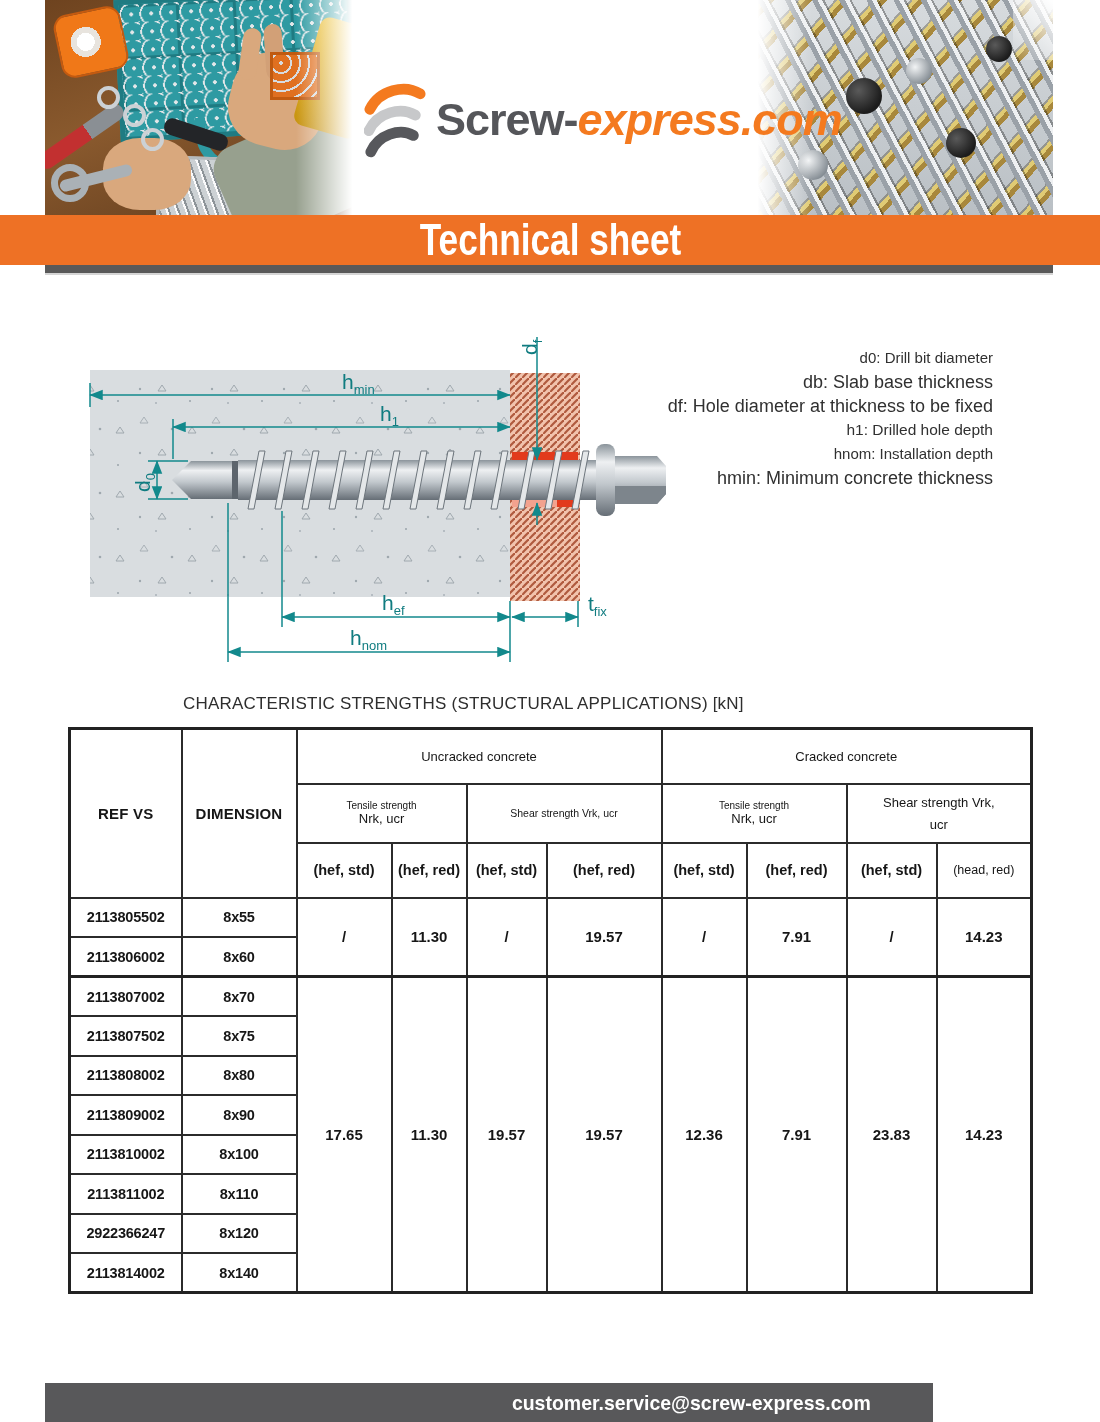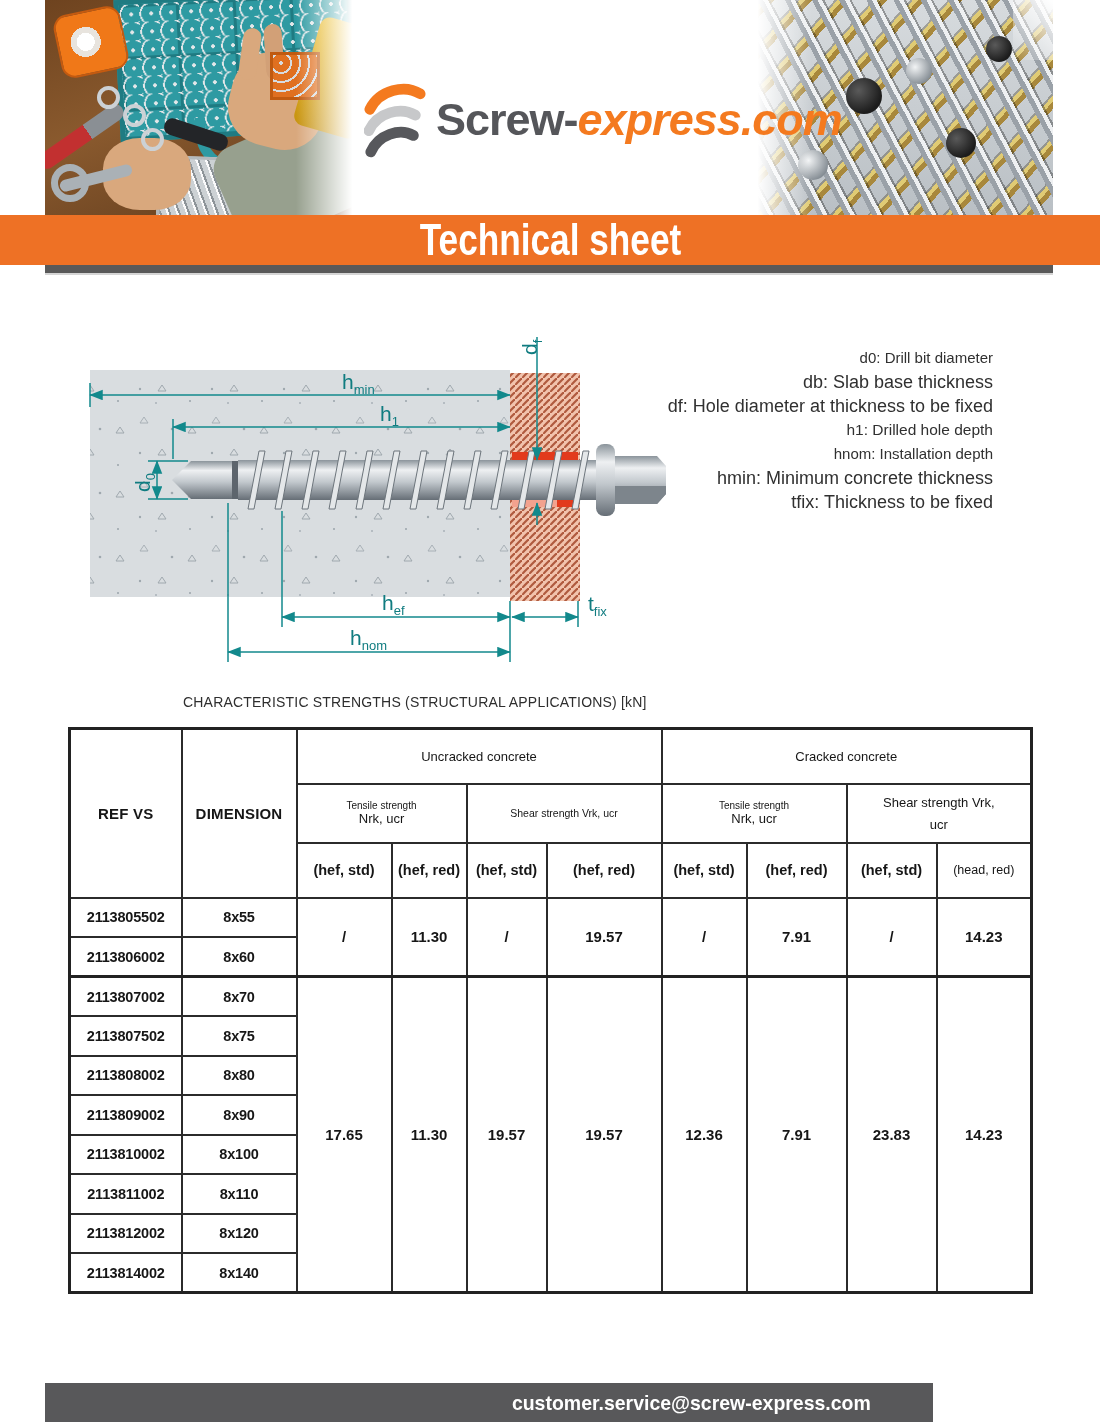--- a/index.html
+++ b/index.html
@@ -75,21 +75,21 @@
   .dsub{font-size:13px;}
   .dimline{stroke:#12898c;stroke-width:1.5;fill:none;}
 
   .legend{position:absolute;right:107px;top:346px;text-align:right;color:#303030;}
   .legend-line{line-height:24px;}
   .legend-line.sm{font-size:15px;}
   .legend-line.md{font-size:15.5px;}
   .legend-line.lg{font-size:18px;}
 
   
-  .table-title{position:absolute;left:183px;top:694px;font-size:14px;color:#2e2e2e;letter-spacing:.2px;}
+  .table-title{position:absolute;left:183px;top:694px;font-size:17px;color:#2e2e2e;letter-spacing:.2px;}
   .sheet-table{position:absolute;left:68px;top:727px;width:962px;border-collapse:collapse;table-layout:fixed;
     border:3px solid #222;}
   .sheet-table td{border:2px solid #2b2b2b;text-align:center;vertical-align:middle;padding:0;color:#161616;}
   .th-main{font-size:15px;font-weight:bold;letter-spacing:.2px;}
   .th-group{font-size:13px;font-weight:normal;}
   .th-sub1{display:block;font-size:10px;font-weight:normal;margin-bottom:0;}
   .th-sub2{display:block;font-size:13px;font-weight:normal;}
   .th-subsolo{font-size:10.5px;font-weight:normal;}
   .th-col{font-size:14.5px;font-weight:bold;}
   .th-col-sm{font-size:12.5px;font-weight:normal;}
@@ -254,21 +254,20 @@
     </g>
   </svg>
 
   <div class="legend">
     <div class="legend-line sm">d0: Drill bit diameter</div>
     <div class="legend-line lg">db: Slab base thickness</div>
     <div class="legend-line lg">df: Hole diameter at thickness to be fixed</div>
     <div class="legend-line md">h1: Drilled hole depth</div>
     <div class="legend-line sm">hnom: Installation depth</div>
     <div class="legend-line lg">hmin: Minimum concrete thickness</div>
-    <div class="legend-line lg">tfix: Thickness to be fixed</div>
   </div>
 
   <div class="table-title">CHARACTERISTIC STRENGTHS (STRUCTURAL APPLICATIONS) [kN]</div>
 
   <table class="sheet-table">
     <colgroup>
       <col style="width:112px">
         <col style="width:115px">
         <col style="width:95px">
         <col style="width:75px">
@@ -353,21 +352,21 @@
     </tr>
     <tr style="height:39.5px">
       <td class="td-ref">2113810002</td>
       <td class="td-ref">8x100</td>
     </tr>
     <tr style="height:39.5px">
       <td class="td-ref">2113811002</td>
       <td class="td-ref">8x110</td>
     </tr>
     <tr style="height:39.5px">
-      <td class="td-ref">2113812002</td>
+      <td class="td-ref">2922366247</td>
       <td class="td-ref">8x120</td>
     </tr>
     <tr style="height:39.5px">
       <td class="td-ref">2113814002</td>
       <td class="td-ref">8x140</td>
     </tr>
   </tbody>
     </table>
 
   <div class="footer">

